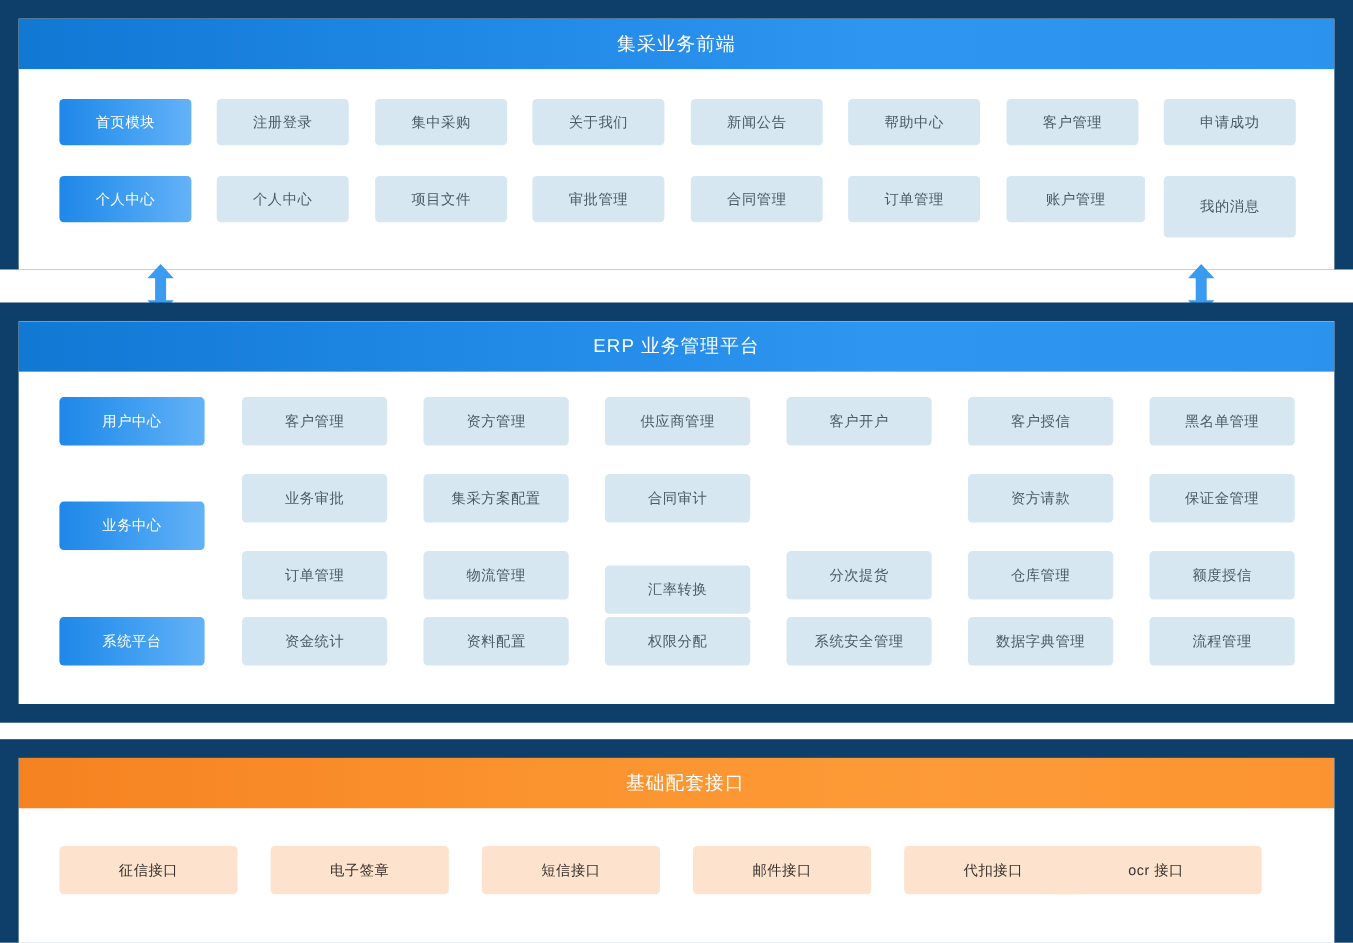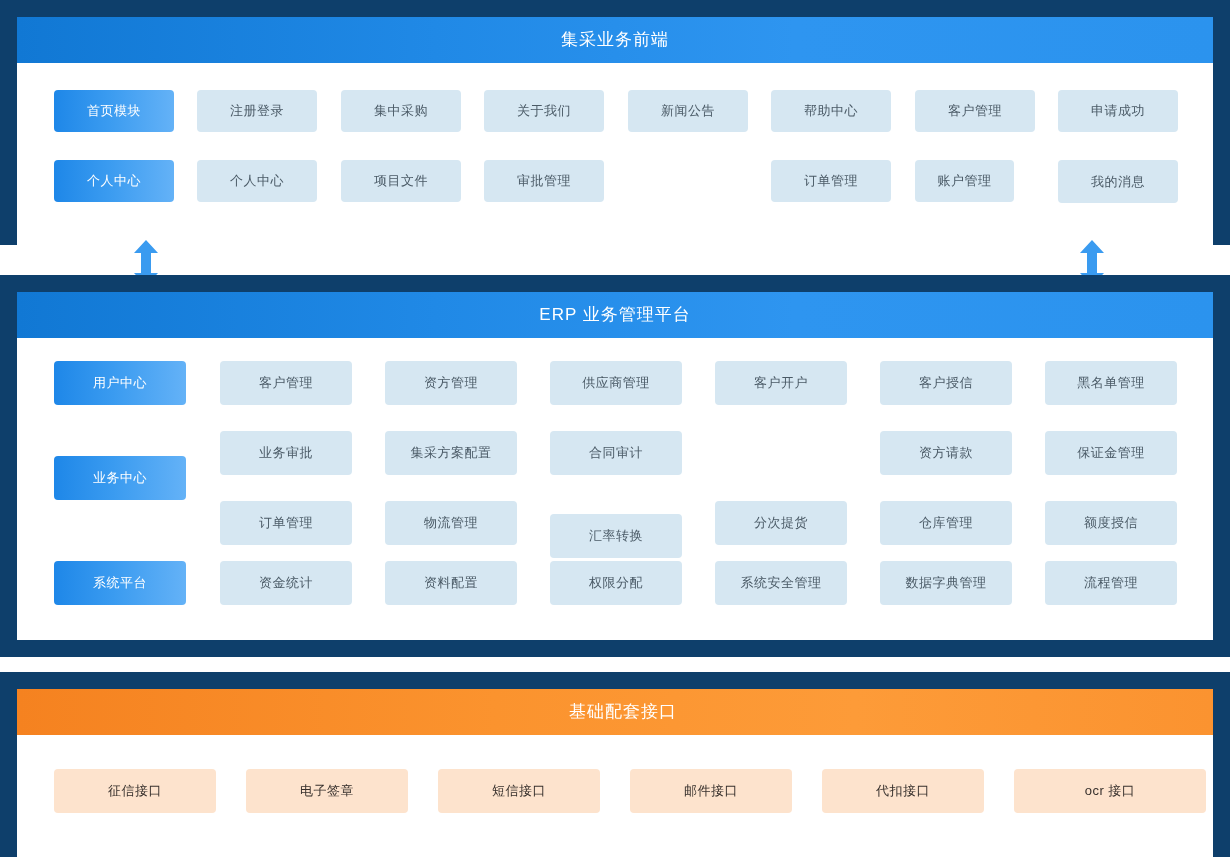--- a/index.html
+++ b/index.html
@@ -141,23 +141,24 @@
         <div class="tile tile-plain" style="left:467px; top:27px; width:120px; height:42px;">关于我们</div>
         <div class="tile tile-plain" style="left:611px; top:27px; width:120px; height:42px;">新闻公告</div>
         <div class="tile tile-plain" style="left:754px; top:27px; width:120px; height:42px;">帮助中心</div>
         <div class="tile tile-plain" style="left:898px; top:27px; width:120px; height:42px;">客户管理</div>
         <div class="tile tile-plain" style="left:1041px; top:27px; width:120px; height:42px;">申请成功</div>
 
         <div class="tile tile-accent" style="left:37px; top:97px; width:120px; height:42px;">个人中心</div>
         <div class="tile tile-plain" style="left:180px; top:97px; width:120px; height:42px;">个人中心</div>
         <div class="tile tile-plain" style="left:324px; top:97px; width:120px; height:42px;">项目文件</div>
         <div class="tile tile-plain" style="left:467px; top:97px; width:120px; height:42px;">审批管理</div>
+        <div class="tile tile-plain" style="left:611px; top:97px; width:120px; height:42px;">合同管理</div>
         <div class="tile tile-plain" style="left:754px; top:97px; width:120px; height:42px;">订单管理</div>
-        <div class="tile tile-plain" style="left:898px; top:97px; width:99px; height:42px;">账户管理</div>
-        <div class="tile tile-plain" style="left:1041px; top:97px; width:120px; height:43px;">我的消息</div>
+        <div class="tile tile-plain" style="left:898px; top:97px; width:126px; height:42px;">账户管理</div>
+        <div class="tile tile-plain" style="left:1041px; top:97px; width:120px; height:56px;">我的消息</div>
 
       </div>
     </div>
   </div>
 
   <div class="connector" style="left:133px; top:240px;">
     <svg width="26" height="46" viewBox="0 0 26 46">
       <polygon points="13,0 25,13 18,13 18,33 25,33 13,46 1,33 8,33 8,13 1,13" fill="#3a9bf0"></polygon>
     </svg>
   </div>
@@ -210,19 +211,19 @@
   <div class="panel" id="panel-base">
     <div class="panel-inner">
       <div class="section-header hdr-orange">基础配套接口</div>
       <div class="section-body" style="height:122px;">
 
         <div class="tile tile-orange" style="left:37px; top:34px; width:162px; height:44px;">征信接口</div>
         <div class="tile tile-orange" style="left:229px; top:34px; width:162px; height:44px;">电子签章</div>
         <div class="tile tile-orange" style="left:421px; top:34px; width:162px; height:44px;">短信接口</div>
         <div class="tile tile-orange" style="left:613px; top:34px; width:162px; height:44px;">邮件接口</div>
         <div class="tile tile-orange" style="left:805px; top:34px; width:162px; height:44px;">代扣接口</div>
-        <div class="tile tile-orange" style="left:997px; top:34px; width:192px; height:44px;">ocr 接口</div>
+        <div class="tile tile-orange" style="left:938px; top:34px; width:192px; height:44px;">ocr 接口</div>
 
       </div>
     </div>
   </div>
 
 </div>
 
 </body></html>

